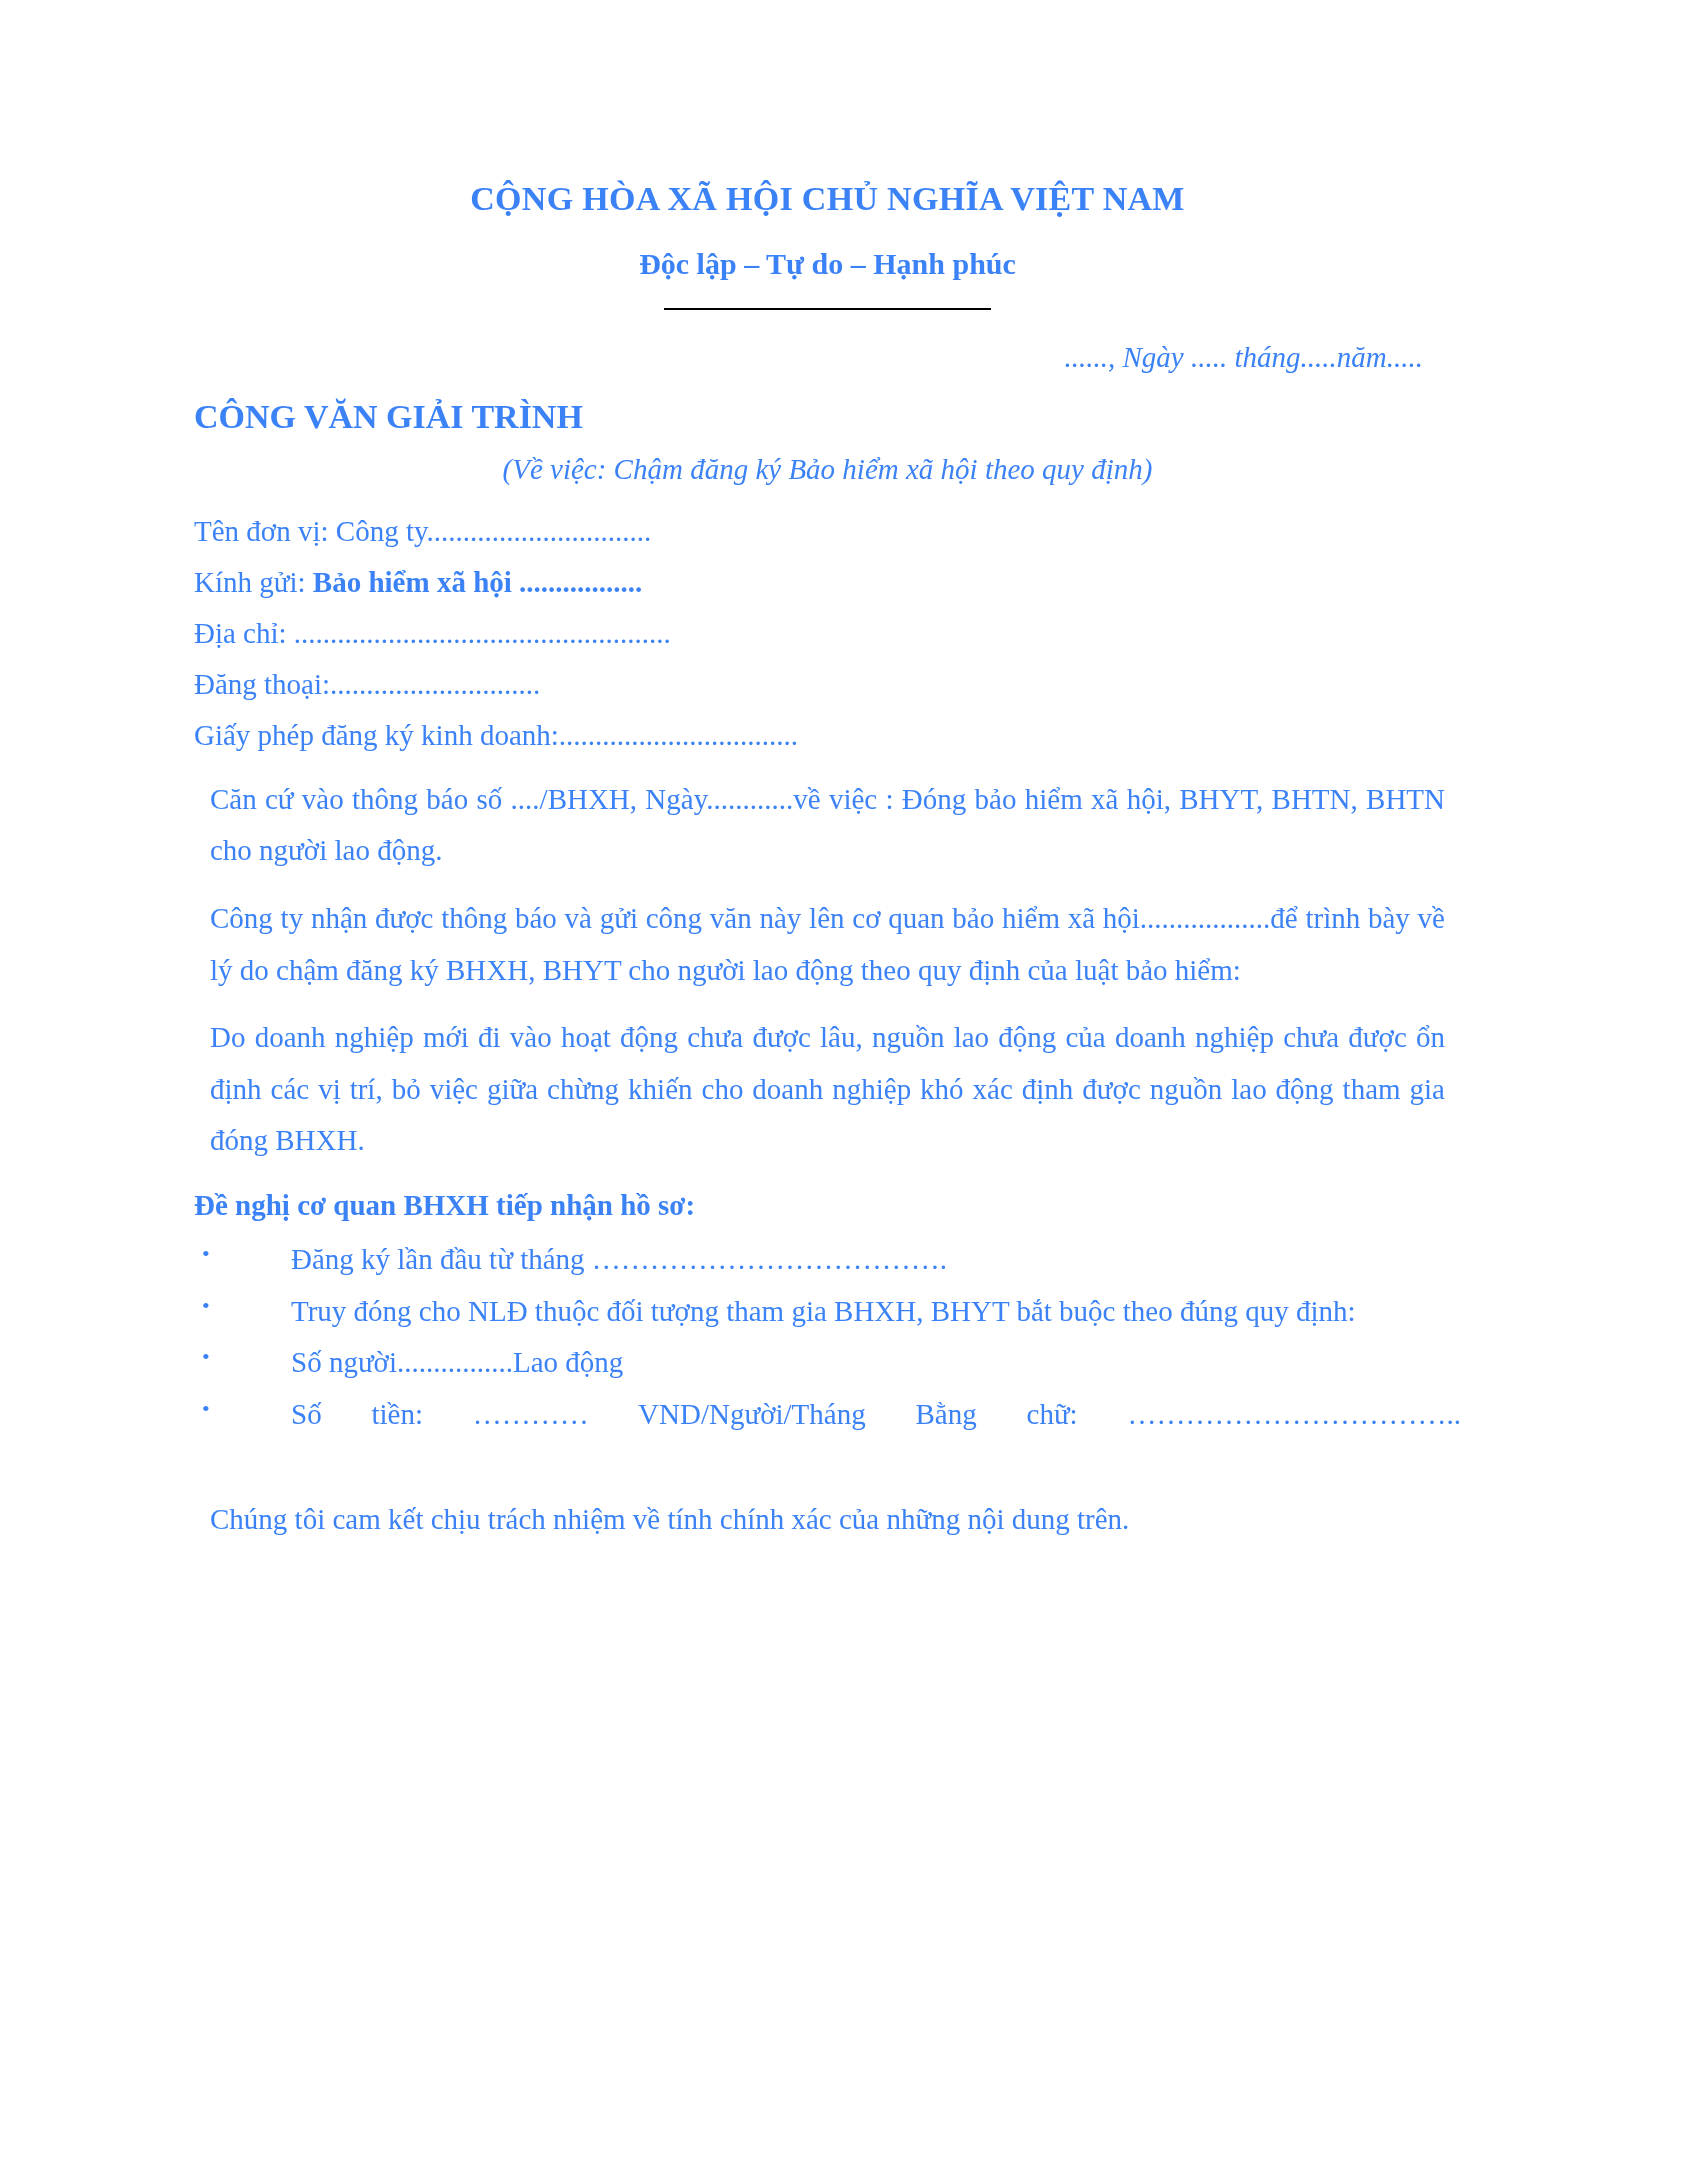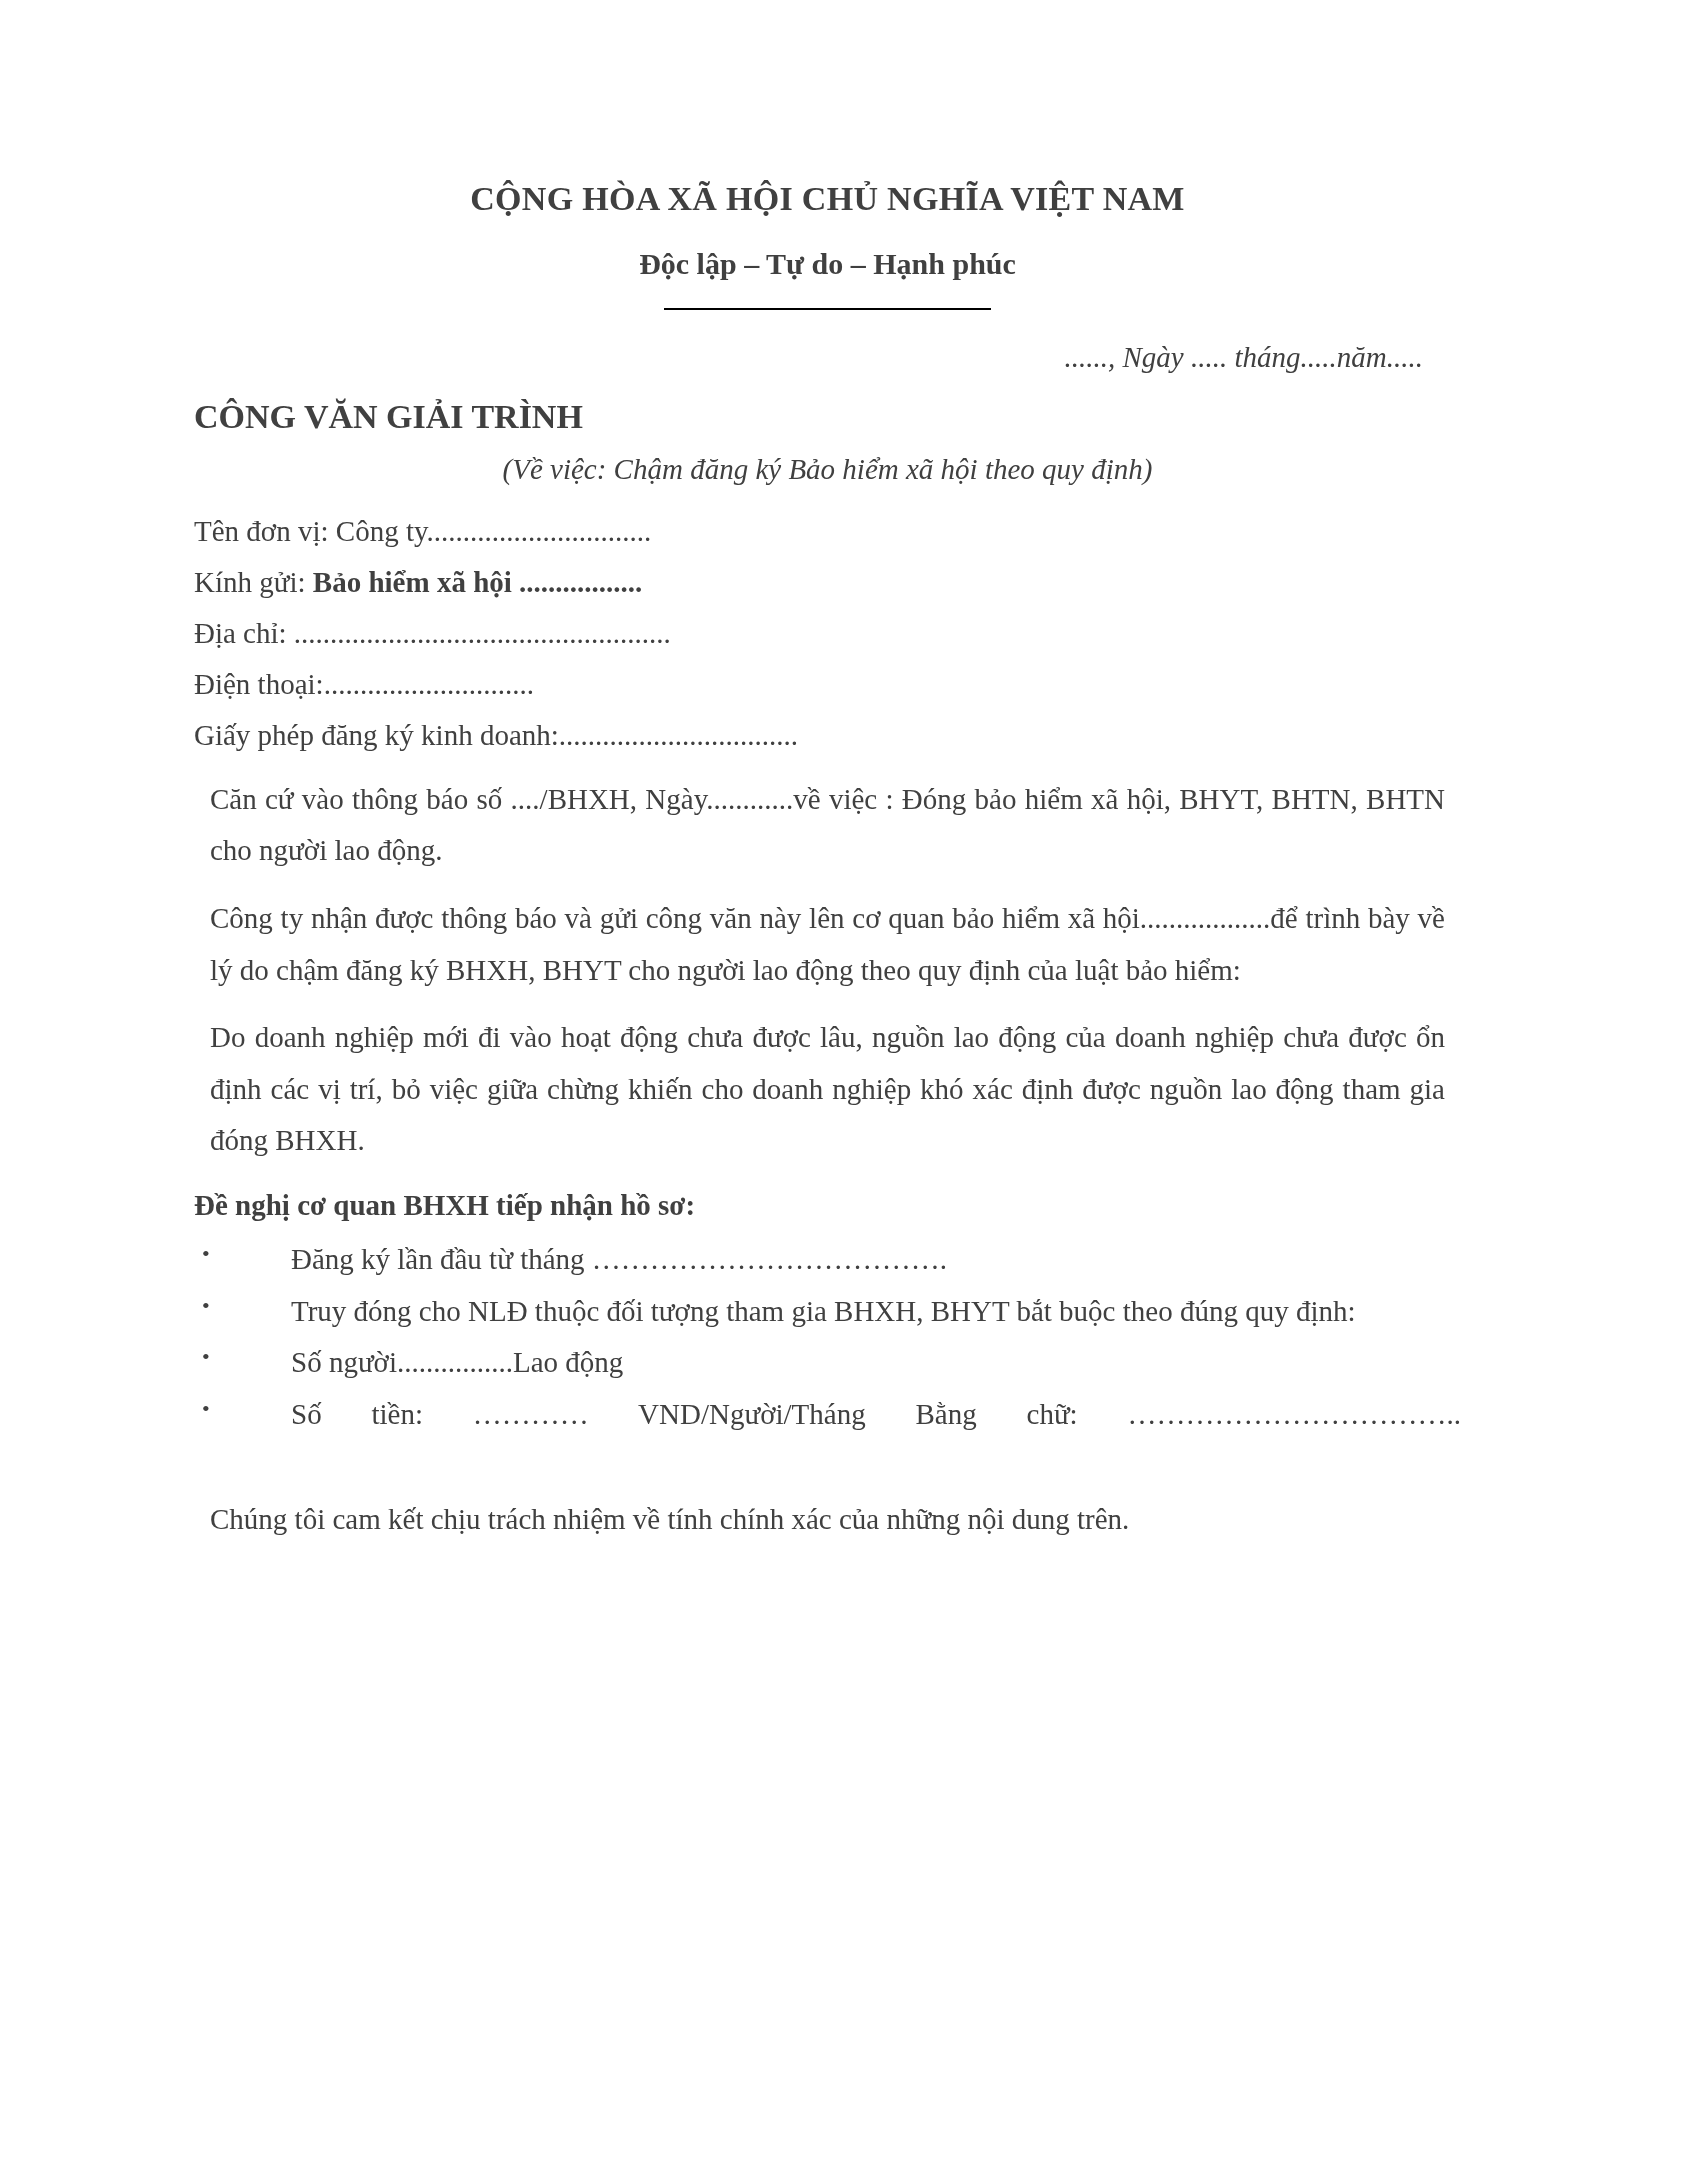--- a/index.html
+++ b/index.html
@@ -10,21 +10,21 @@
   }
   .page {
     position: relative;
     width: 1683px;
     height: 2178px;
     background: #ffffff;
     box-sizing: border-box;
     padding: 0;
     overflow: hidden;
     font-family: "Liberation Serif", "DejaVu Serif", serif;
-    color: #404040;
+    color: #3b82f6;
   }
   .content {
     position: absolute;
     left: 194px;
     top: 0;
     width: 1267px;
   }
 
   
   .national-header {
@@ -163,21 +163,21 @@
 
     <div class="doc-title">CÔNG VĂN GIẢI TRÌNH</div>
     <div class="doc-subtitle">(Về việc: Chậm đăng ký Bảo hiểm xã hội theo quy định)</div>
 
     <div class="body-block">
 
       <p class="line tight">Tên đơn vị: Công ty...............................</p>
 
       <p class="line tight"><span>Kính gửi: </span><b>Bảo hiểm xã hội .................</b></p>
       <p class="line tight">Địa chỉ: ....................................................</p>
-      <p class="line tight">Điện thoại:.............................</p>
+      <p class="line tight">Đăng thoại:.............................</p>
       <p class="line tight">Giấy phép đăng ký kinh doanh:.................................</p>
 
       <p class="para">Căn cứ vào thông báo số ..../BHXH, Ngày............về việc : Đóng bảo hiểm xã hội, BHYT, BHTN, BHTN cho người lao động.</p>
 
       <p class="para spaced">Công ty nhận được thông báo và gửi công văn này lên cơ quan bảo hiểm xã hội..................để trình bày về lý do chậm đăng ký BHXH, BHYT cho người lao động theo quy định của luật bảo hiểm:</p>
 
       <p class="para spaced">Do doanh nghiệp mới đi vào hoạt động chưa được lâu, nguồn lao động của doanh nghiệp chưa được ổn định các vị trí, bỏ việc giữa chừng khiến cho doanh nghiệp khó xác định được nguồn lao động tham gia đóng BHXH.</p>
 
       <p class="line tight" style="margin-top:3px"><b>Đề nghị cơ quan BHXH tiếp nhận hồ sơ:</b></p>
 

